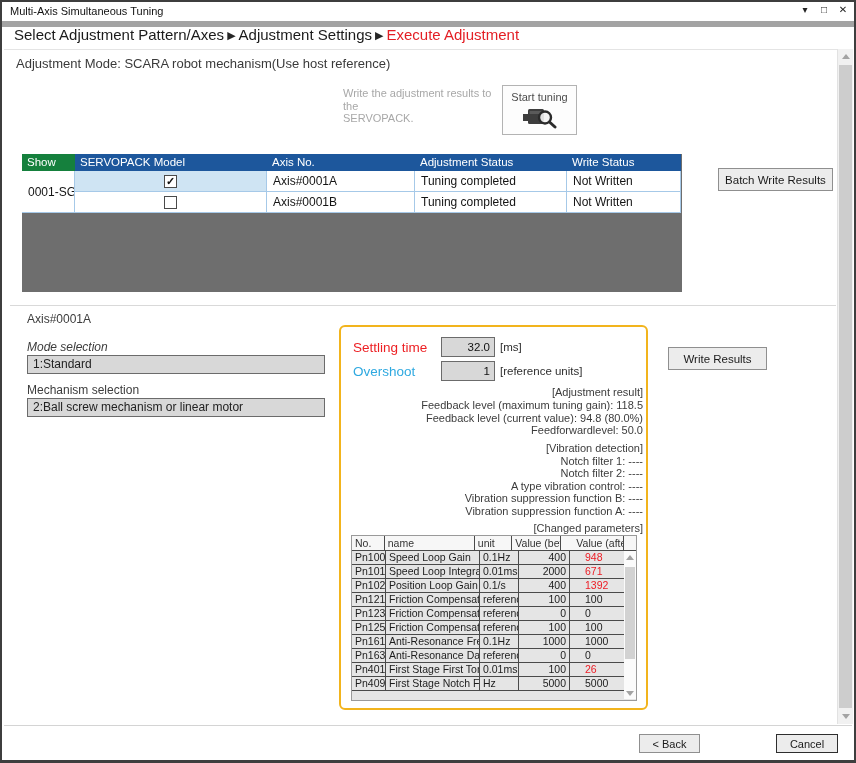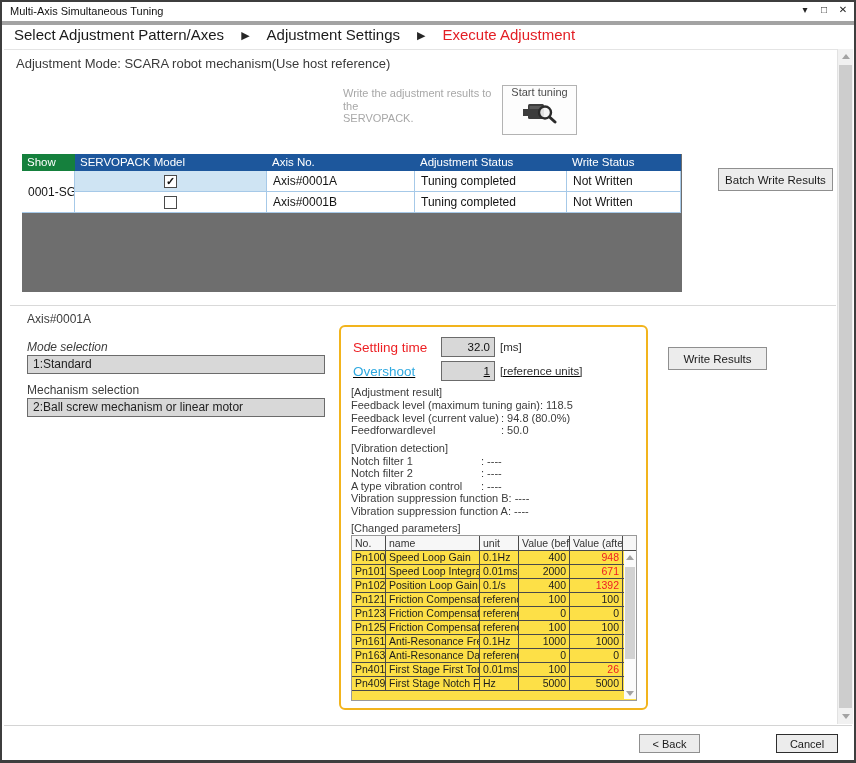--- a/index.html
+++ b/index.html
@@ -1,37 +1,37 @@
 <!DOCTYPE html>
 <html><head>
 <meta charset="utf-8">
 <style>
   html,body{margin:0;padding:0;}
   body{width:856px;height:763px;background:#fff;font-family:"Liberation Sans",sans-serif;}
   .window{position:relative;width:856px;height:763px;box-sizing:border-box;
           border:2px solid #3e3e3e;border-bottom-width:3px;background:#fff;overflow:hidden;}
   
   .titlebar{position:absolute;left:0;top:0;right:0;height:19px;background:#fff;
-            border-bottom:4px solid #a3a3a3;font-size:11px;color:#111;}
+            border-bottom:6px solid #a3a3a3;font-size:11px;color:#111;}
   .title-text{position:absolute;left:8px;top:3px;}
   .win-controls{position:absolute;right:6px;top:2px;display:flex;gap:9px;color:#222;font-size:10px;}
   .win-controls span{width:10px;text-align:center;cursor:default;}
   
-  .breadcrumb{position:absolute;left:12px;top:24px;display:flex;align-items:center;gap:17px;
+  .breadcrumb{position:absolute;left:12px;top:24px;display:flex;align-items:center;gap:3px;
               font-size:15px;color:#1b1b1b;}
   .crumb-sep{font-size:11px;color:#262626;padding-top:1px;}
   .crumb-active{color:#e31e24;}
   .content-divider{position:absolute;left:2px;right:2px;top:47px;height:1px;background:#e4e4e4;}
   
   .adj-mode{position:absolute;left:14px;top:54px;font-size:13px;color:#3a3a3a;}
   
   .hint{position:absolute;left:341px;top:85px;width:150px;font-size:11px;line-height:12.5px;color:#a8a8a8;}
   .start-btn{position:absolute;left:500px;top:83px;width:75px;height:50px;box-sizing:border-box;
              border:1px solid #b3b3b3;background:#fdfdfd;text-align:center;cursor:pointer;}
-  .start-btn .lbl{display:block;font-size:11px;color:#4c4c4c;}
+  .start-btn .lbl{display:block;margin-top:5px;font-size:11px;color:#4c4c4c;}
   .start-btn svg{margin-top:2px;}
   
   .gray-panel{position:absolute;left:20px;top:152px;width:660px;height:138px;background:#6e6e6e;}
   .axes-table{position:absolute;left:20px;top:152px;width:659px;
               display:grid;grid-template-columns:53px 192px 148px 152px 114px;
               grid-template-rows:17px 21px 21px;box-sizing:border-box;font-size:12px;color:#141414;}
   .ath{color:#fff;font-size:11.5px;line-height:17px;padding-left:5px;box-sizing:border-box;
        background:#1d579c;white-space:nowrap;overflow:hidden;}
   .ath.show-h{background:#15803d;}
   .acell{background:#fff;border-right:1px solid #a6c9e8;border-bottom:1px solid #a6c9e8;
@@ -57,36 +57,36 @@
   
   .orange-panel{position:absolute;left:337px;top:323px;width:309px;height:385px;box-sizing:border-box;
                 border:2px solid #f2b41d;border-radius:6px;background:#fff;}
   .metric-row{position:absolute;left:12px;display:flex;align-items:center;}
   .metric-name{width:88px;font-size:13.5px;}
   .settling-name{color:#ed2024;}
   .overshoot-name{color:#2fa9e0;}
   .metric-box{width:54px;height:20px;box-sizing:border-box;background:#d8d8d8;border:1px solid #6b6b6b;
               font-size:11.5px;line-height:18px;text-align:right;padding-right:4px;color:#111;}
   .metric-unit{font-size:11.5px;color:#2f2f2f;margin-left:5px;}
-  .result-text{position:absolute;left:10px;top:59px;width:292px;font-size:11px;color:#3c3c3c;}
+  .result-text{position:absolute;left:10px;top:59px;width:292px;font-size:11px;color:#3c3c3c;text-align:right;}
   .rtitle{line-height:13px;}
   .rtitle.gap{margin-top:5px;}
   .rl{line-height:12.5px;white-space:nowrap;}
   .rl .lbl{display:inline-block;min-width:150px;}
   .rl.vib .lbl{min-width:130px;}
   
   .ptable{position:absolute;left:10px;top:208px;width:286px;height:166px;box-sizing:border-box;
-          border:1px solid #9a9a9a;background:#fde047;font-size:10.5px;color:#1c1c1c;}
+          border:1px solid #9a9a9a;background:#e5e5e5;font-size:10.5px;color:#1c1c1c;}
   .p-row{display:flex;height:13px;border-bottom:1px solid #4a4a4a;}
   .p-row.head{height:14px;background:#f7f7f7;color:#333;}
   .pc{box-sizing:border-box;border-right:1px solid #4a4a4a;padding:0 3px;line-height:13px;
       white-space:nowrap;overflow:hidden;}
   .p-row.head .pc{line-height:14px;}
   .c-no{width:34px;}.c-name{width:94px;}.c-unit{width:39px;}
-  .c-before{width:51px;text-align:right;}.c-after{width:53px;text-align:right;}
+  .c-before{width:51px;text-align:right;}.c-after{width:53px;margin-left:12px;}
   .c-sb{width:12px;border-right:none;}
   .changed{color:#ed1c24;}
   .p-scroll{position:absolute;right:0;top:15px;bottom:1px;width:12px;background:#fbfbfb;}
   .p-scroll .arr{position:absolute;left:0;width:12px;height:12px;display:flex;align-items:center;justify-content:center;cursor:pointer;}
   .p-scroll .thumb{position:absolute;left:1px;width:10px;top:16px;height:92px;background:#d2d2d2;cursor:pointer;}
   .tri-up{width:0;height:0;border-left:4px solid transparent;border-right:4px solid transparent;border-bottom:5px solid #a3a3a3;}
   .tri-down{width:0;height:0;border-left:4px solid transparent;border-right:4px solid transparent;border-top:5px solid #a3a3a3;}
   .write-btn{position:absolute;left:666px;top:345px;width:99px;height:23px;}
   
   .bottom-line{position:absolute;left:2px;right:2px;top:723px;height:1px;background:#d4d4d4;}
@@ -172,21 +172,21 @@
 
   <div class="fld-label" style="left:25px;top:381px;">Mechanism selection</div>
   <div class="fld" style="top:396px;">2:Ball screw mechanism or linear motor</div>
 
   <div class="orange-panel">
     <div class="metric-row" style="top:10px;">
       <span class="metric-name settling-name">Settling time</span>
       <span class="metric-box">32.0</span>
       <span class="metric-unit">[ms]</span>
     </div>
-    <div class="metric-row" style="top:34px;text-decoration:underline;">
+    <div class="metric-row" style="top:34px;">
       <span class="metric-name overshoot-name">Overshoot</span>
       <span class="metric-box">1</span>
       <span class="metric-unit">[reference units]</span>
     </div>
 
     <div class="result-text">
       <div class="rtitle">[Adjustment result]</div>
       <div class="rl"><span class="lbl">Feedback level (maximum tuning gain)</span><span>: 118.5</span></div>
       <div class="rl"><span class="lbl">Feedback level (current value)</span><span>: 94.8 (80.0%)</span></div>
       <div class="rl"><span class="lbl">Feedforwardlevel</span><span>: 50.0</span></div>

